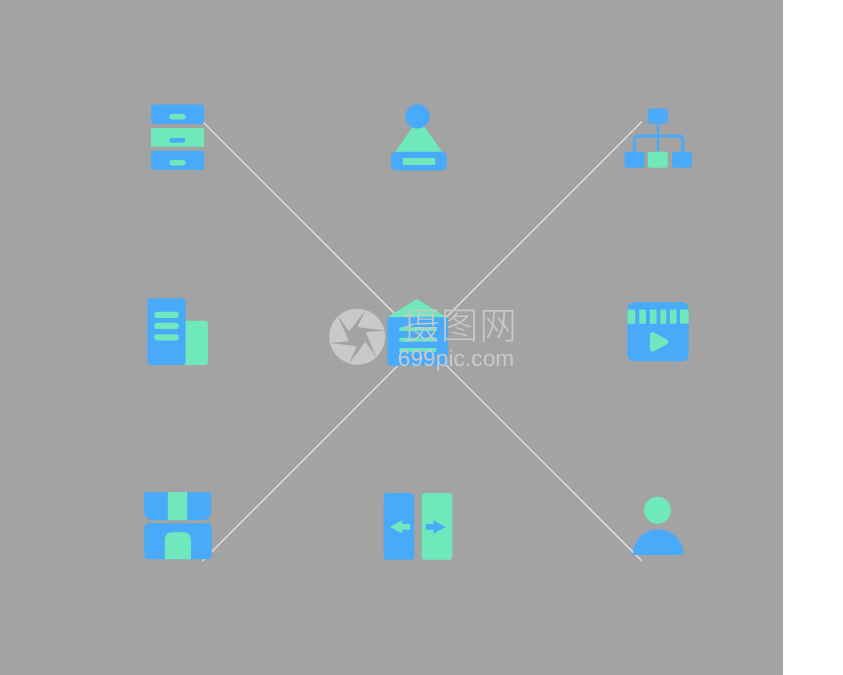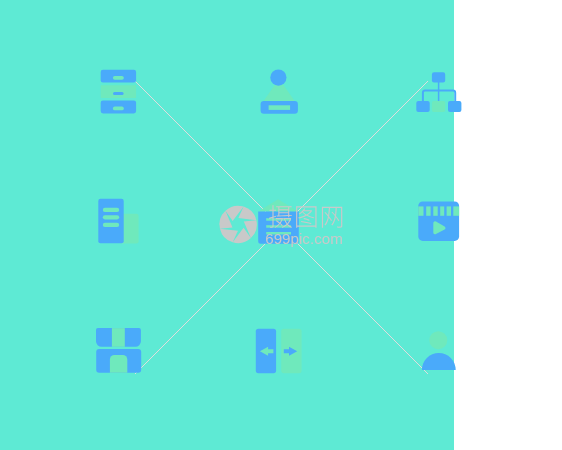--- a/index.html
+++ b/index.html
@@ -1,18 +1,18 @@
 <!DOCTYPE html>
 <html><head>
 <meta charset="utf-8">
 <title>Icon Set</title>
 <style>
   html,body{margin:0;padding:0;}
   body{width:562px;height:450px;background:#ffffff;font-family:"Liberation Sans",sans-serif;overflow:hidden;}
-  #stage{position:relative;width:454px;height:450px;background:#5eead4;}
+  #stage{position:relative;width:522px;height:450px;background:#a3a3a3;}
   .layer{position:absolute;left:0;top:0;width:562px;height:450px;}
 </style>
 </head>
 <body>
 
 <div id="stage">
 
   <svg class="layer" width="562" height="450" viewBox="0 0 562 450">
     <line x1="135" y1="81" x2="428" y2="374" stroke="#dedede" stroke-width="1"></line>
     <line x1="135" y1="374" x2="428" y2="81" stroke="#dedede" stroke-width="1"></line>

